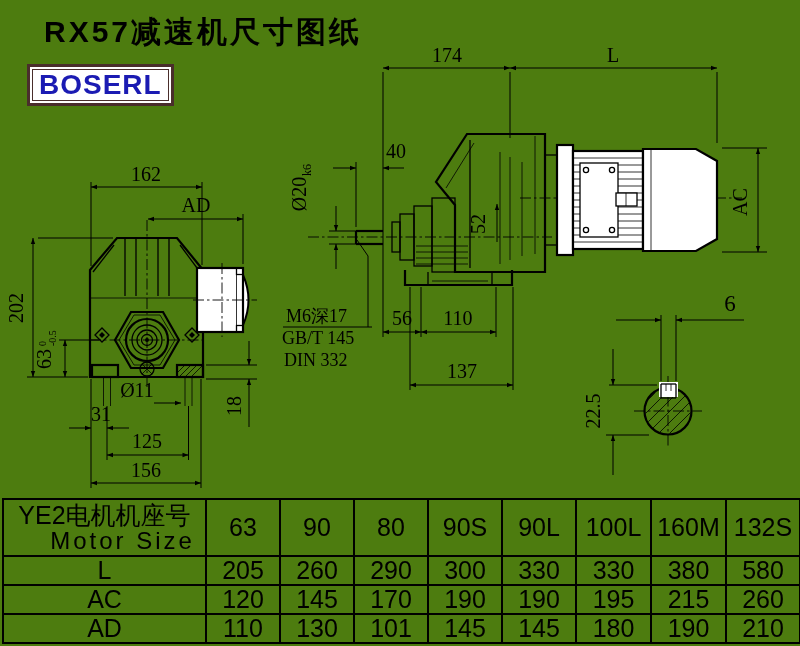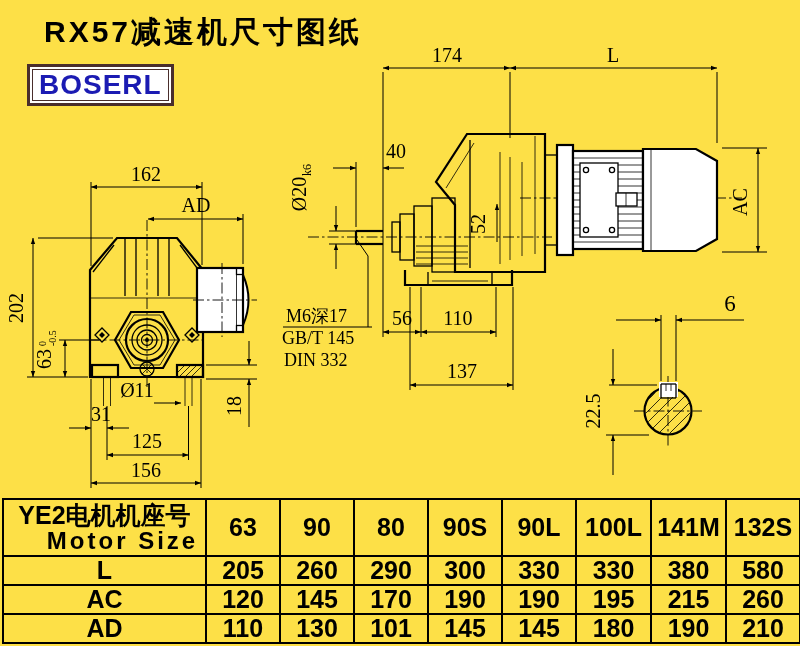--- a/index.html
+++ b/index.html
@@ -1,16 +1,16 @@
 <!DOCTYPE html>
 <html><head>
 <meta charset="utf-8">
 <style>
   html,body{margin:0;padding:0;background:#ffffff;}
-  #page{position:relative;width:800px;height:646px;background:#fde047;overflow:hidden;
+  #page{position:relative;width:800px;height:646px;background:#4d7c0f;overflow:hidden;
         font-family:"Liberation Sans",sans-serif;}
   #title{position:absolute;left:44px;top:12px;font-size:30px;font-weight:700;
          letter-spacing:3px;color:#000;}
   #logo{position:absolute;left:27px;top:64px;border:3px solid #4a2e2c;
         box-shadow:inset 0 0 0 2px #ffffff, inset 0 0 0 3px #4a2e2c;
         padding:2px 9px;color:#1b1bb3;font-family:Liberation Sans, sans-serif;
         font-size:28px;font-weight:700;letter-spacing:1px;background:#fff;}
   svg{position:absolute;left:0;top:0;}
   .o2{stroke:#000;stroke-width:2.2;fill:none;stroke-linejoin:miter;}
   .o1{stroke:#000;stroke-width:1.3;fill:none;}
@@ -18,21 +18,21 @@
   .d{stroke:#000;stroke-width:1;fill:none;}
   .cl{stroke:#000;stroke-width:0.9;stroke-dasharray:11 3 2.5 3;fill:none;}
   .wf{fill:#ffffff;}
   text{font-family:"Liberation Serif",serif;fill:#000;}
   .t{font-size:20px;text-anchor:middle;}
   .tn{font-size:18px;text-anchor:start;}
   .ts{font-size:12px;text-anchor:start;}
   .tt{font-size:10px;text-anchor:start;}
   .tb{font-size:23px;text-anchor:middle;}
   
-  #tblwrap{position:absolute;left:0;top:498px;width:700px;font-weight:bold;}
+  #tblwrap{position:absolute;left:0;top:498px;width:700px;}
   table{border-collapse:collapse;table-layout:fixed;width:797px;margin-left:2px;
         font-family:"Liberation Sans",sans-serif;color:#000;}
   td{border:2.5px solid #000;text-align:center;vertical-align:middle;padding:0;
      font-size:25px;line-height:1.05;overflow:hidden;}
   tr.hdr{height:57px;}
   tr.data{height:29px;}
   .hdr-en{letter-spacing:3px;font-size:24px;padding-left:36px;}
   .hdr-cn{font-size:25px;}
 </style>
 </head>
@@ -329,21 +329,21 @@
         <td>
           <div class="hdr-cn">YE2电机机座号</div>
           <div class="hdr-en">Motor Size</div>
         </td>
         <td>63</td>
         <td>90</td>
         <td>80</td>
         <td>90S</td>
         <td>90L</td>
         <td>100L</td>
-        <td>141M</td>
+        <td>160M</td>
         <td>132S</td>
       </tr>
       <tr class="data">
         <td>L</td>
         <td>205</td>
         <td>260</td>
         <td>290</td>
         <td>300</td>
         <td>330</td>
         <td>330</td>

